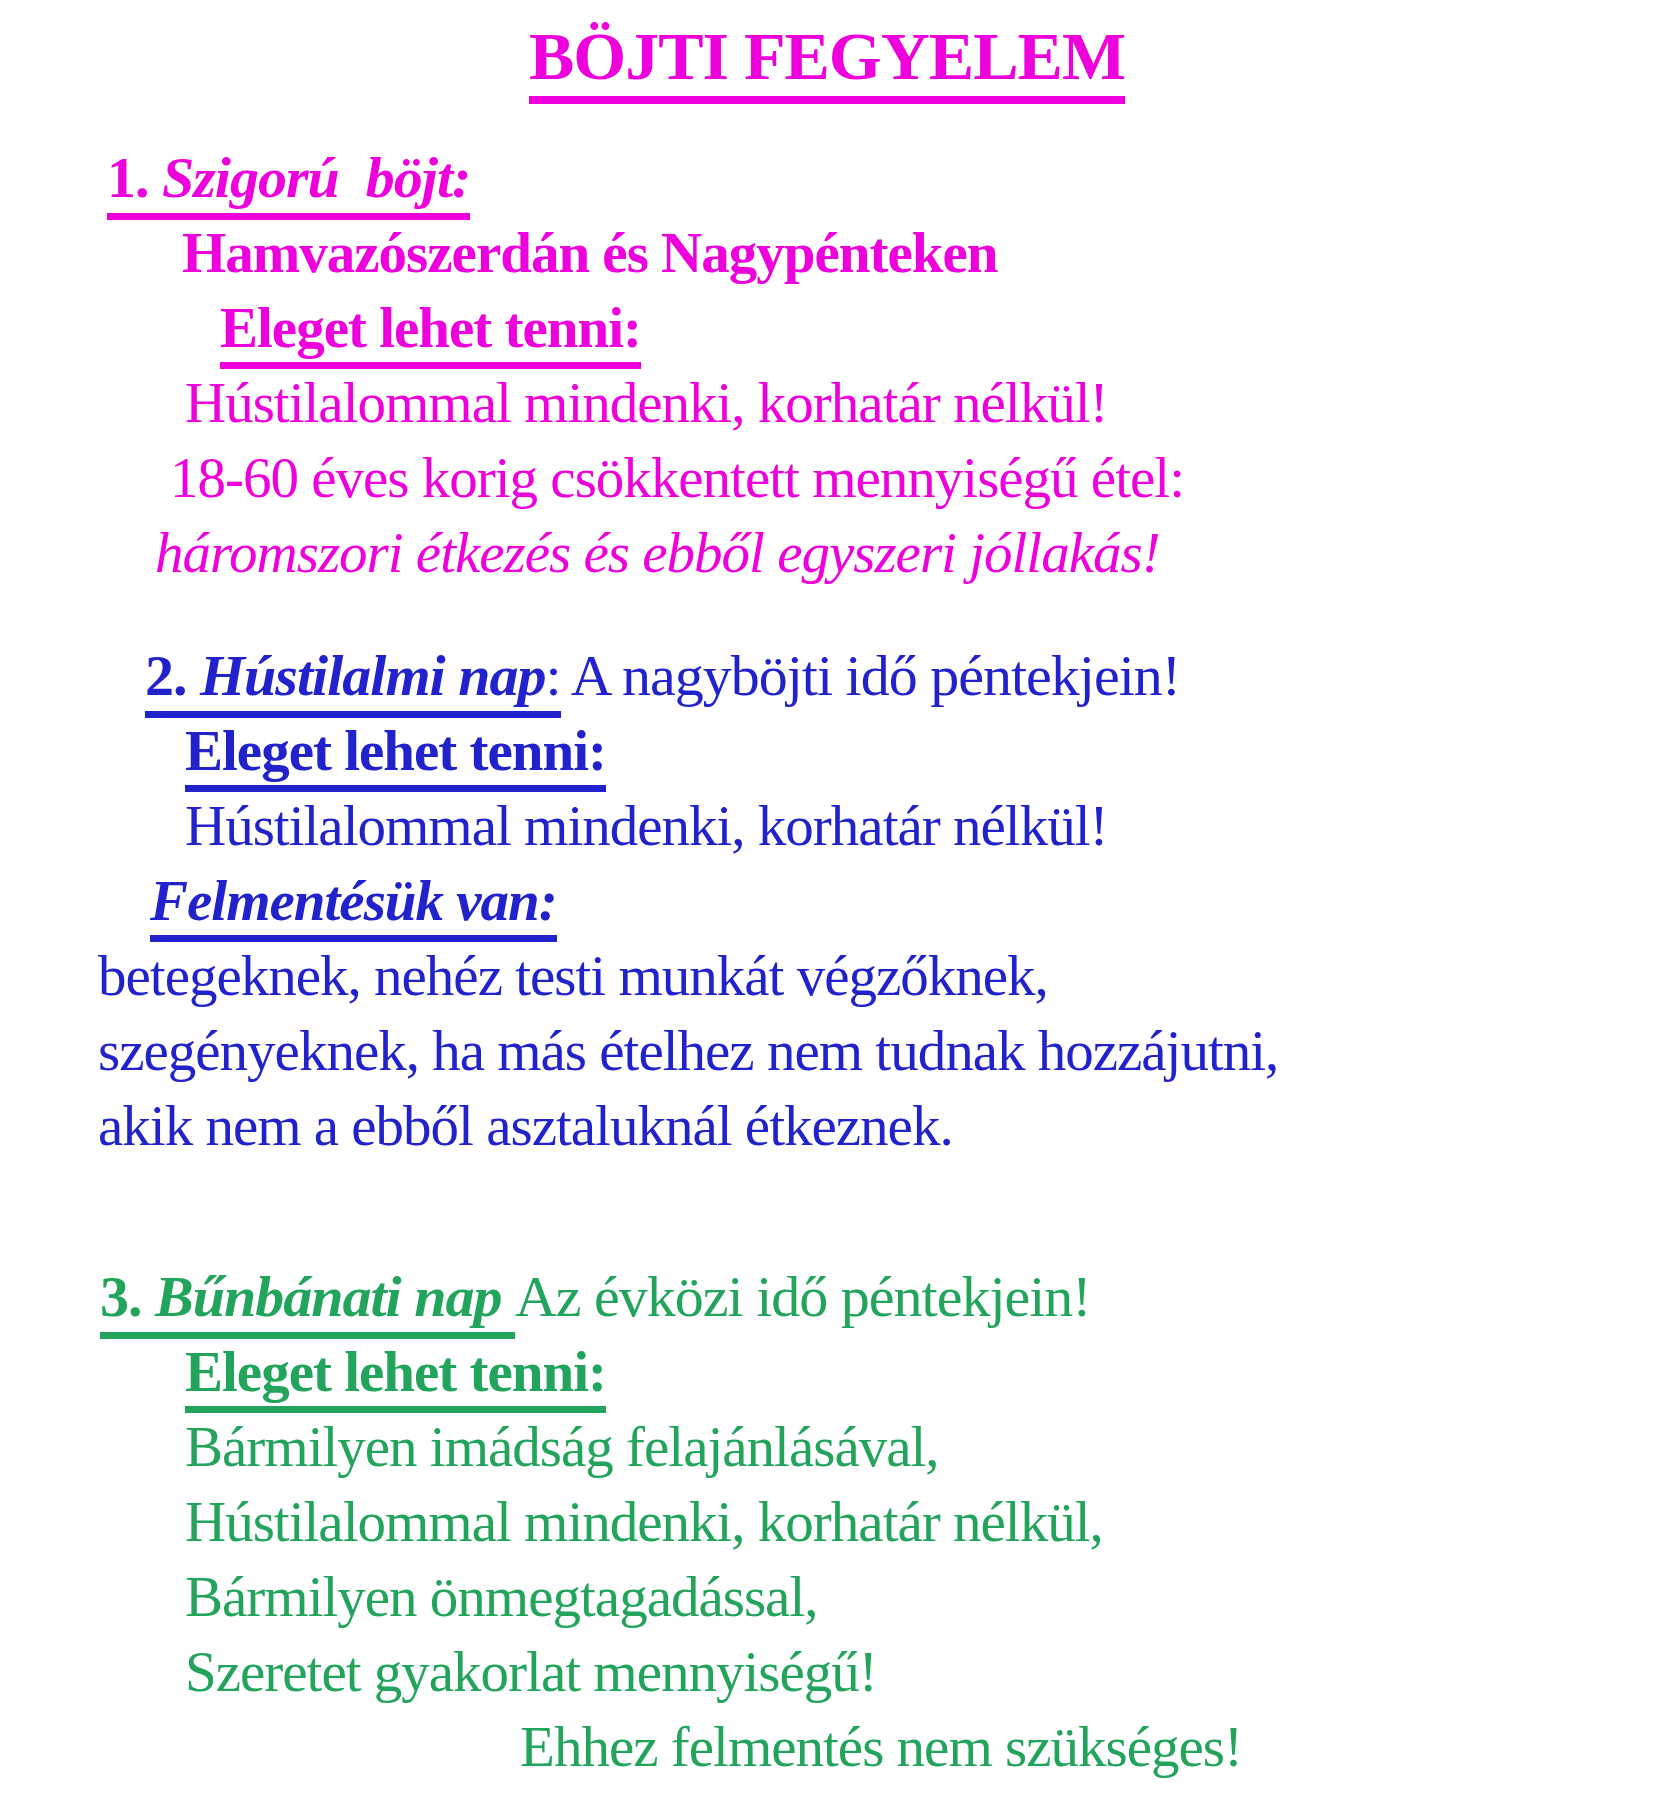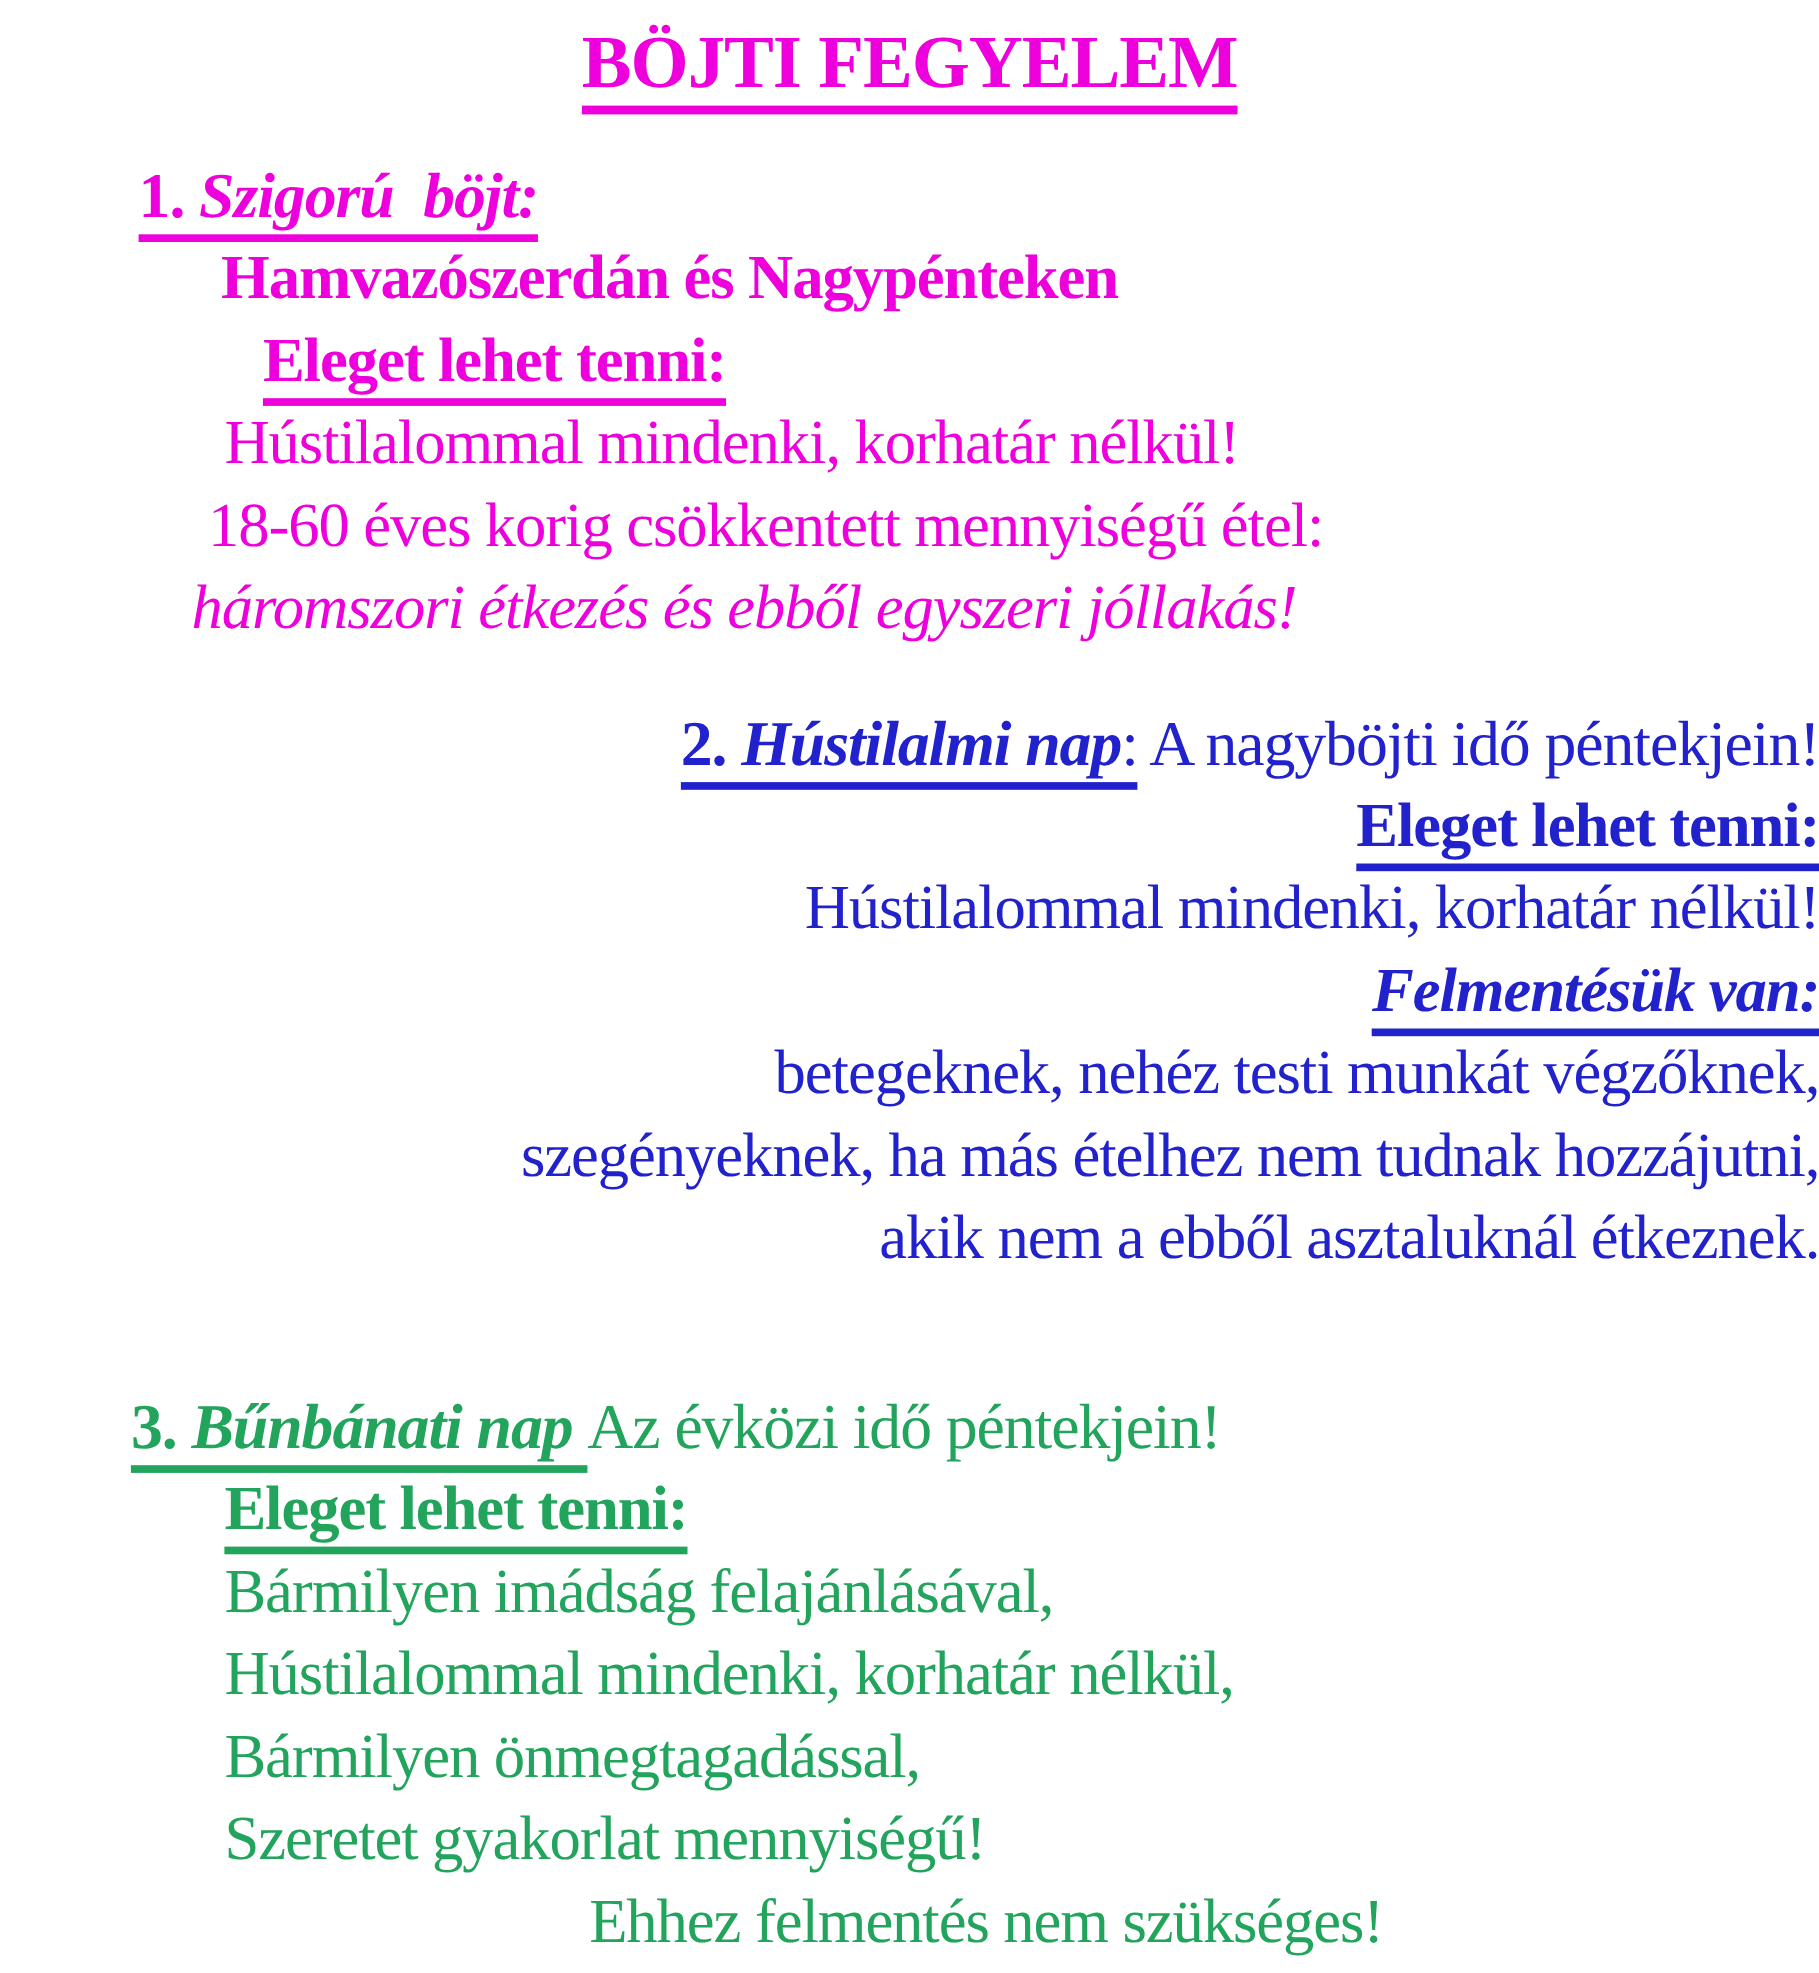--- a/index.html
+++ b/index.html
@@ -20,22 +20,22 @@
 
   .title{
     margin:0 0 38px 0;
     text-align:center;
     font-size:68px;
     font-weight:bold;
     line-height:92px;
   }
   .title .u{border-bottom:8px solid currentColor;padding-bottom:2px;}
 
-  .sec{margin:0;padding-left:31px;}
-  .sec-2{margin-top:48px;text-align:right;}
+  .sec{margin:12px;}
+  .sec-2{margin-top:48px;}
   .sec-3{margin-top:96px;}
 
   .ln{
     margin:0;
     font-size:57px;
     line-height:75px;
     white-space:pre-wrap;
   }
   .head{font-size:58px;}
   .u{border-bottom:7px solid currentColor;padding-bottom:3px;}

